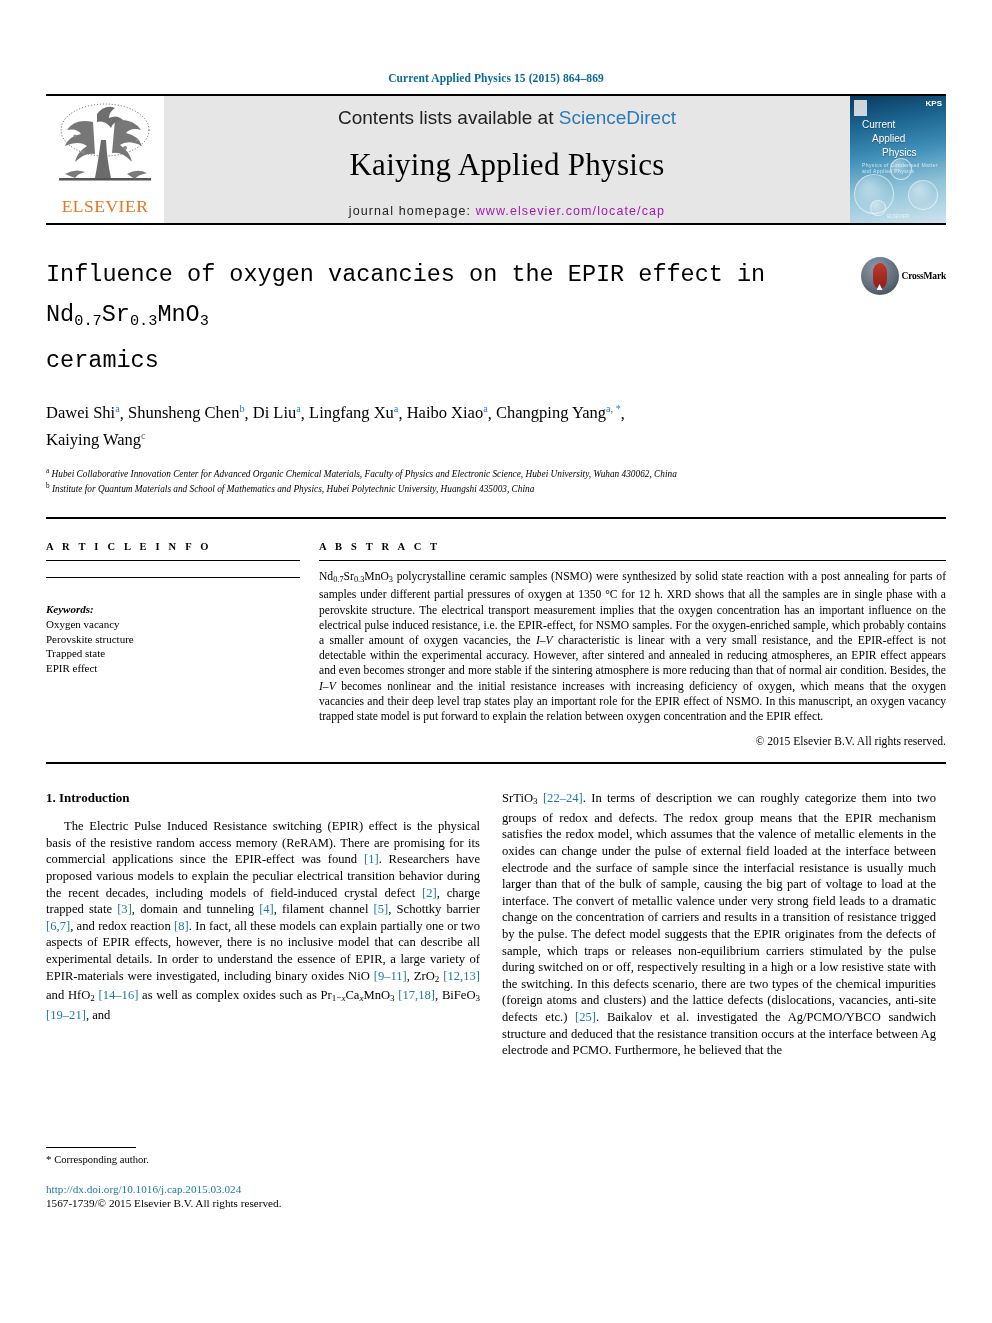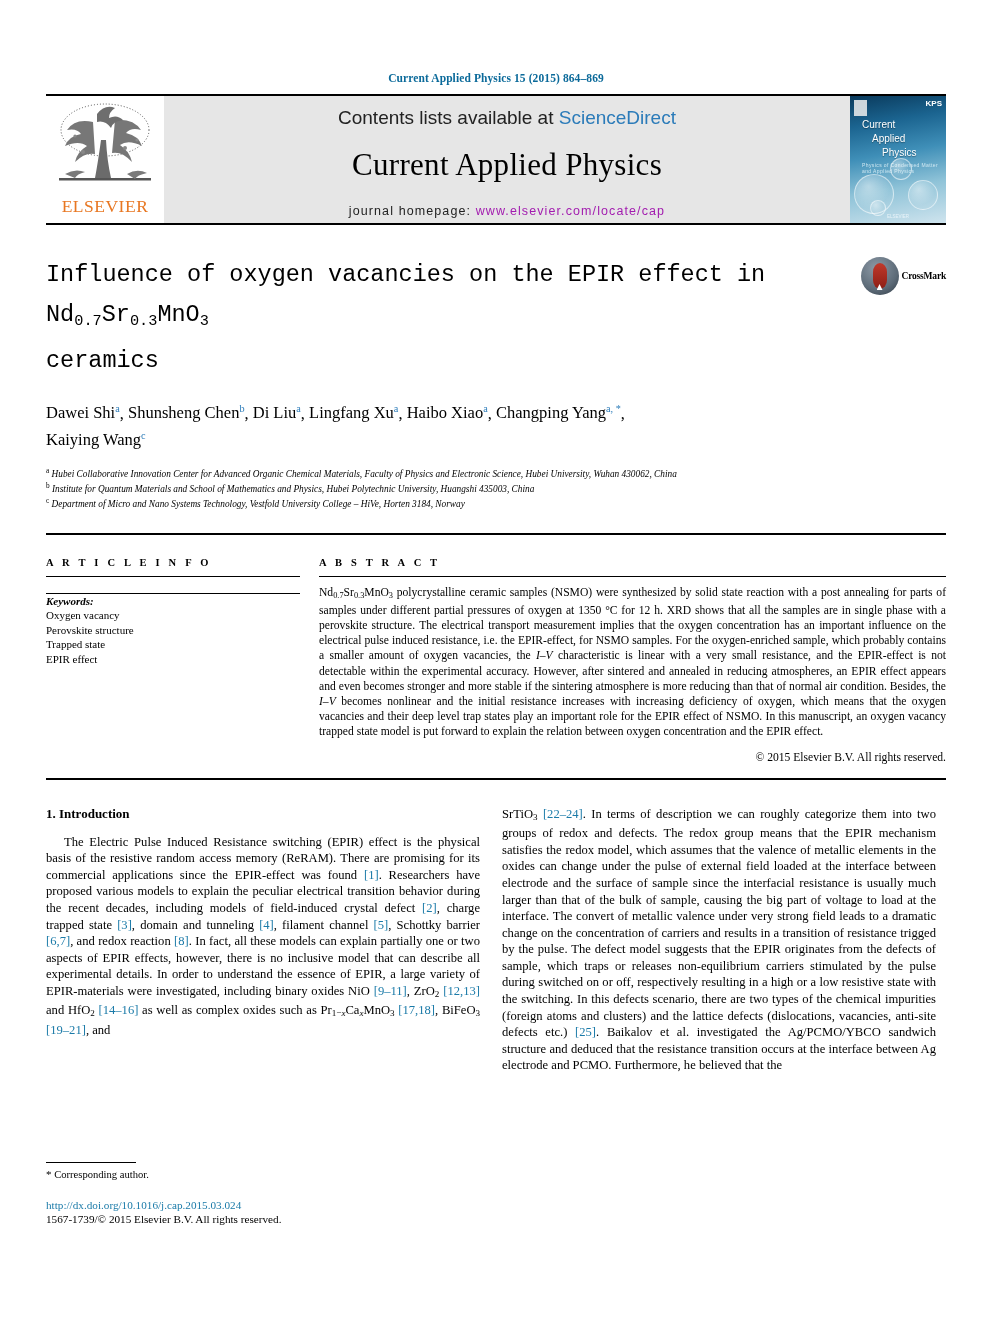--- a/index.html
+++ b/index.html
@@ -138,21 +138,21 @@
   .col-info { width: 254px; flex: 0 0 254px; }
   .col-abs { flex: 1 1 auto; }
   .secthead {
     font-size: 10.5px; font-weight: bold; letter-spacing: 3.2px;
     font-family: "Liberation Serif", serif;
   }
   .rule-thin { border-top: 1.3px solid #000; margin-top: 8px; }
   .rule-thick-top { border-top: 2.2px solid #000; margin: 22px 46px 0 46px; }
   .info-body { font-size: 11px; line-height: 14.6px; margin-top: 7px; }
   .info-body .lbl { font-style: italic; font-weight: bold; }
-  .info-block2 { margin-top: 16px; padding-top: 0; border-top: 1.3px solid #000; }
+  .info-block2 { margin-top: 16px; padding-top: 24px; border-top: 1.3px solid #000; }
   .abs-text {
     font-size: 11.6px; line-height: 15.2px; text-align: justify;
     margin-top: 8px;
   }
   .abs-text sub { font-size: 72%; vertical-align: -.22em; }
   .abs-copy { text-align: right; margin-top: 11px; font-size: 11.6px; }
 
   
   .bodycols { margin: 26px 46px 0 46px; display: flex; gap: 22px; }
   .bcol { width: 434px; flex: 0 0 434px; position: relative; }
@@ -202,21 +202,21 @@
             <circle cx="84" cy="40" r="1.6" fill="#8a8a8a"></circle>
         </g>
       </svg>
       <div class="elsevier-word">ELSEVIER</div>
     </div>
 
     <div class="center-band">
       <div class="contents-line">
         <span>Contents lists available at </span><span class="sd">ScienceDirect</span>
       </div>
-      <div class="journal-name">Current Applied Physics</div>
+      <div class="journal-name">Kaiying Applied Physics</div>
       <div class="homepage">
         <span>journal homepage: </span><span class="url">www.elsevier.com/locate/cap</span>
       </div>
     </div>
 
     <div class="cover-thumb">
       <div class="els-mini"></div>
       <div class="kps">
         <span>KPS</span>
       </div>
@@ -244,21 +244,20 @@
 
     <h1 class="title"><span>Influence of oxygen vacancies on the EPIR effect in Nd</span><sub>0.7</sub><span>Sr</span><sub>0.3</sub><span>MnO</span><sub>3</sub><br><span>ceramics</span></h1>
 
     <div class="authors">
       <span><span>Dawei Shi</span><sup>a</sup></span><span>, </span><span><span>Shunsheng Chen</span><sup>b</sup></span><span>, </span><span><span>Di Liu</span><sup>a</sup></span><span>, </span><span><span>Lingfang Xu</span><sup>a</sup></span><span>, </span><span><span>Haibo Xiao</span><sup>a</sup></span><span>, </span><span><span>Changping Yang</span><sup>a, *</sup></span><span>, </span><br><span><span>Kaiying Wang</span><sup>c</sup></span>
     </div>
 
     <div class="affils">
       <div><sup>a</sup> <span>Hubei Collaborative Innovation Center for Advanced Organic Chemical Materials, Faculty of Physics and Electronic Science, Hubei University, Wuhan 430062, China</span></div>
       <div><sup>b</sup> <span>Institute for Quantum Materials and School of Mathematics and Physics, Hubei Polytechnic University, Huangshi 435003, China</span></div>
-      <div><sup>c</sup> <span>Department of Micro and Nano Systems Technology, Vestfold University College – HiVe, Horten 3184, Norway</span></div>
     </div>
   </div>
 
   <div class="rule-thick-top"></div>
 
   <div class="infoabs">
 
     <div class="col-info">
       <div class="secthead">A R T I C L E   I N F O</div>
       <div class="rule-thin"></div>

